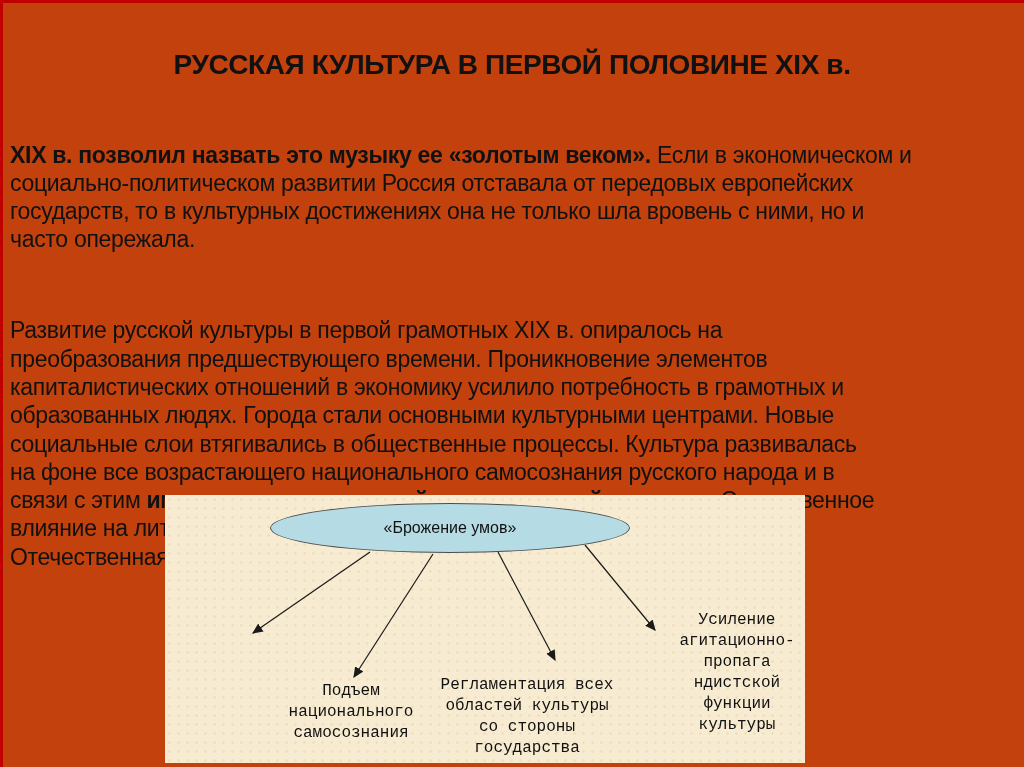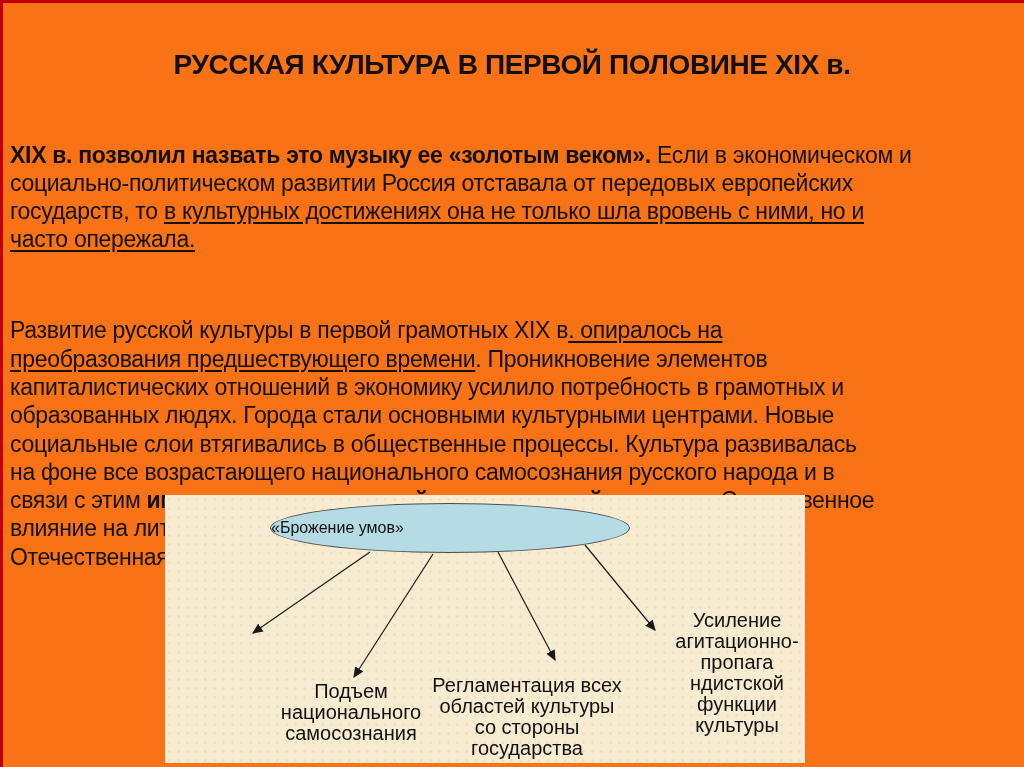--- a/index.html
+++ b/index.html
@@ -1,55 +1,55 @@
 <!DOCTYPE html>
 <html><head>
 <meta charset="utf-8">
 <style>
   html,body { margin:0; padding:0; background:#fff; }
   .slide {
     position:relative; width:1024px; height:767px; overflow:hidden;
-    background:#f97316; color:#111;
+    background:#c2410c; color:#111;
     font-family:"Liberation Sans", sans-serif;
   }
   .border-top { position:absolute; top:0; left:0; width:1024px; height:3px; background:var(--accent,#c00000); }
   .border-left { position:absolute; top:0; left:0; width:3px; height:767px; background:var(--accent,#c00000); }
 
   .title {
     position:absolute; top:30px; left:0; width:1024px;
     text-align:center; font-size:28px; font-weight:bold; letter-spacing:-0.4px;
   }
 
   .body-text {
     position:absolute; left:10px; top:84px; width:1004px;
     font-size:23px; line-height:28.3px; letter-spacing:-0.3px;
     white-space:pre-wrap;
   }
   .body-text p { margin:0 0 6px 0; }
   .run-bold { font-weight:bold; }
-  .run-underline { text-decoration:underline; text-underline-offset:3px;margin-top:25px; }
+  .run-underline { text-underline-offset:3px;margin-top:25px; }
 
   .diagram {
     position:absolute; left:165px; top:495px; width:640px; height:268px;
     background-color:var(--diagram-bg,#f7ecd1);
     background-image:radial-gradient(rgba(209,178,122,0.22) 1.2px, transparent 1.5px);
     background-size:9px 9px;
   }
   .arrows { position:absolute; left:0; top:0; width:640px; height:268px; }
   .ellipse {
     position:absolute; left:105px; top:8px; width:360px; height:50px;
     border-radius:50%; background:var(--ellipse-fill,#b5dbe4);
     border:1px solid #4d4d4d; box-sizing:border-box;
-    display:flex; align-items:center; 
+    display:flex; align-items:center; justify-content:center;
     font-size:16px; color:#111;
   }
   .node {
     position:absolute; transform:translateX(-50%);
-    text-align:center; font-size:20px; line-height:21px;
-    white-space:pre-line; color:#111;
+    text-align:center; font-size:16px; line-height:21px;
+    white-space:pre-line; color:#111;font-family:Liberation Mono, monospace;
   }
   .node-1 { left:63px;  top:152px; }
   .node-2 { left:186px; top:186px; }
   .node-3 { left:362px; top:180px; }
   .node-4 { left:572px; top:115px; }
 </style>
 </head>
 <body>
 
 <div class="slide" style="--accent: #c00000; --diagram-bg: #f7ecd1; --ellipse-fill: #b5dbe4;">

